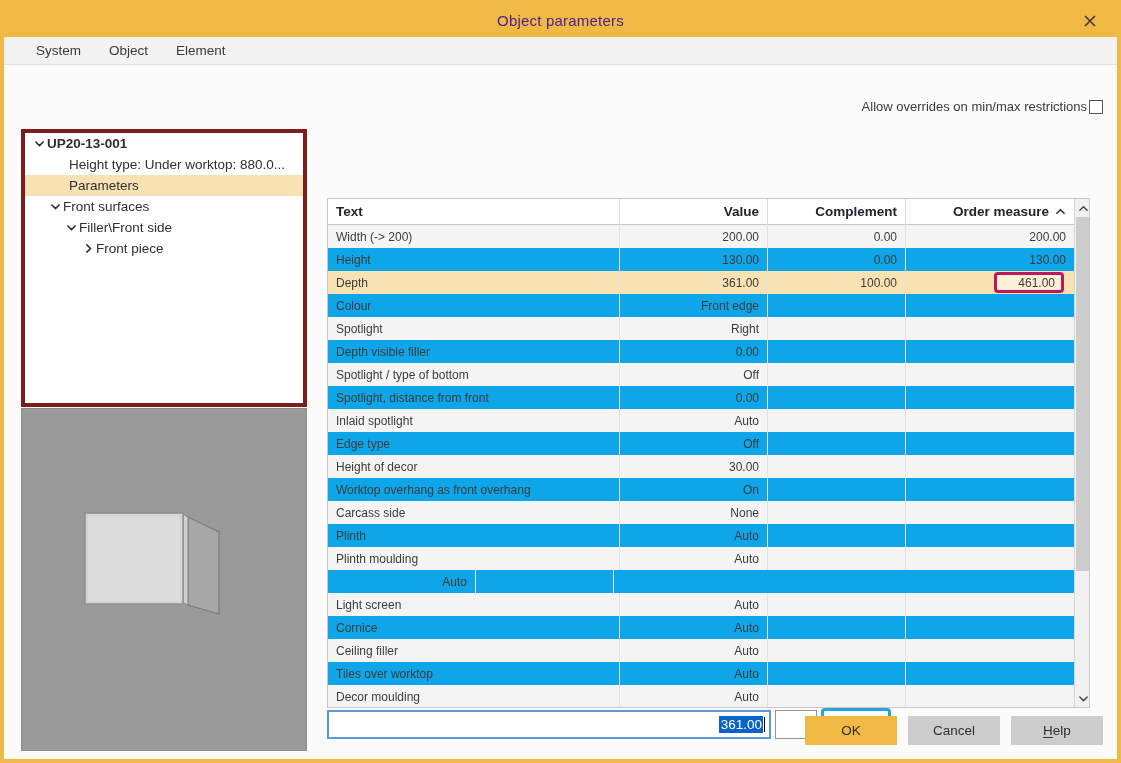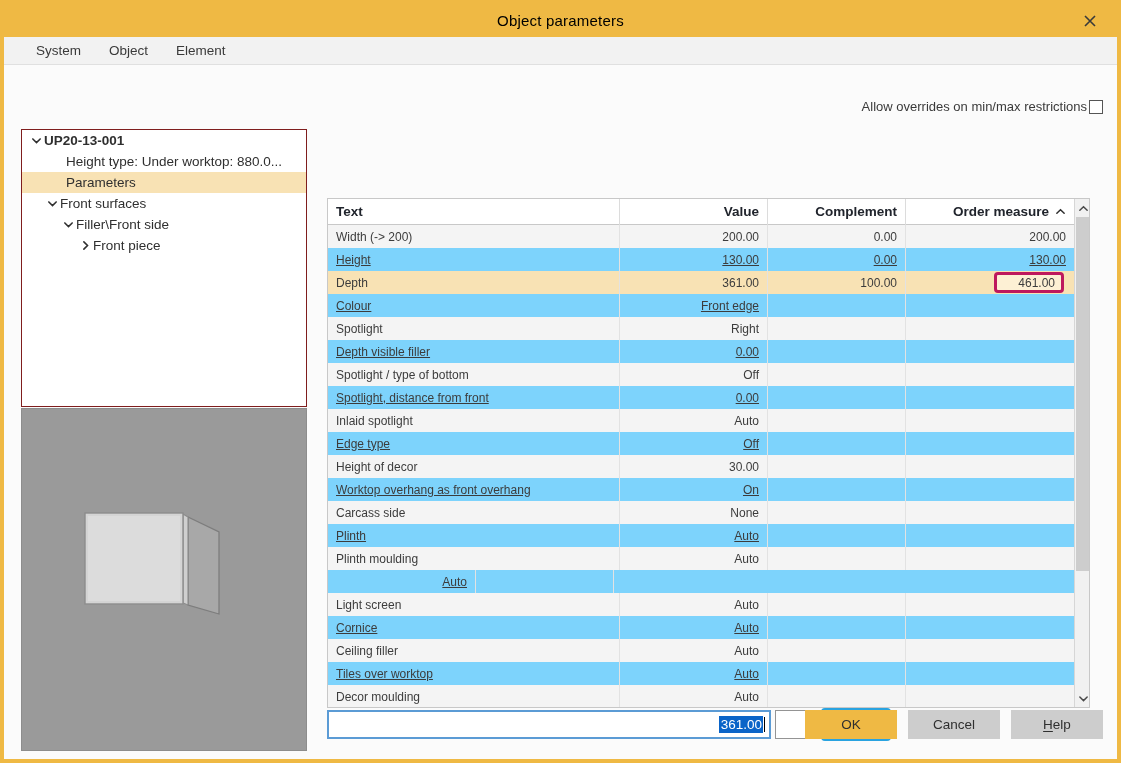--- a/index.html
+++ b/index.html
@@ -25,21 +25,21 @@
   #titlebar {
     position: relative;
     height: 33px;
     background: #efb944;
     display: flex;
     align-items: center;
     justify-content: center;
   }
   #title-text {
     font-size: 15px;
-    color: #000000;
+    color: #4c1d95;
     letter-spacing: .2px;
   }
   #close-btn {
     position: absolute;
     right: 6px; top: 0;
     width: 42px; height: 33px;
     display: flex; align-items: center; justify-content: center;
     cursor: pointer;
   }
   #close-btn svg { display: block; }
@@ -109,21 +109,21 @@
     background: #ffffff;
     cursor: pointer;
   }
 
   
   #tree-panel {
     position: absolute;
     left: 17px; top: 64px;
     width: 286px; height: 278px;
     background: #ffffff;
-    border: 1px solid #7f1d1d;
+    border: 4px solid #7f1d1d;
     overflow: hidden;
   }
   .tree-row {
     height: 21px;
     display: flex;
     align-items: center;
     font-size: 13.5px;
     color: #2f2f2f;
     white-space: nowrap;
     cursor: default;
@@ -170,21 +170,21 @@
   .th { height: 26px; display: flex; align-items: center;
         border-right: 1px solid #dcdcdc; padding: 0 8px; }
   .th.r { justify-content: flex-end; }
   .col-text  { width: 292px; }
   .col-value { width: 148px; }
   .col-comp  { width: 138px; }
   .col-order { width: 168px; border-right: none; }
 
   .trow { display: flex; height: 23px; font-size: 12px; color: #3c3c3c; cursor: default; }
   .trow.odd  { background: #f4f4f4; }
-  .trow.even { background: #7dd3fc; text-decoration: underline; }
+  .trow.even { background: #0ea5e9; }
   .trow.hl   { background: #f8e2b4; }
   .td { height: 23px; display: flex; align-items: center;
         border-right: 1px solid #e2e2e2; padding: 0 8px; overflow: hidden; }
   .td.r { justify-content: flex-end; }
   .td.col-order { border-right: none; }
 
   .cell-focus {
     border: 3px solid #be185d;
     border-radius: 4px;
     padding: 0 6px;
@@ -259,21 +259,21 @@
     background: #ffffff;
     display: flex; align-items: center; justify-content: flex-end;
     padding-right: 7px;
     font-size: 13.5px;
     color: #222;
   }
 
   
   #footer {
     position: absolute;
-    right: 14px; bottom: 20px;
+    right: 14px; bottom: 14px;
     display: flex;
     gap: 11px;
     border-radius: 11px;
   }
   .foot-btn {
     width: 92px; height: 29px;
     border: none;
     background: #cdcdcd;
     font-size: 13.5px;
     color: #2f2f2f;

